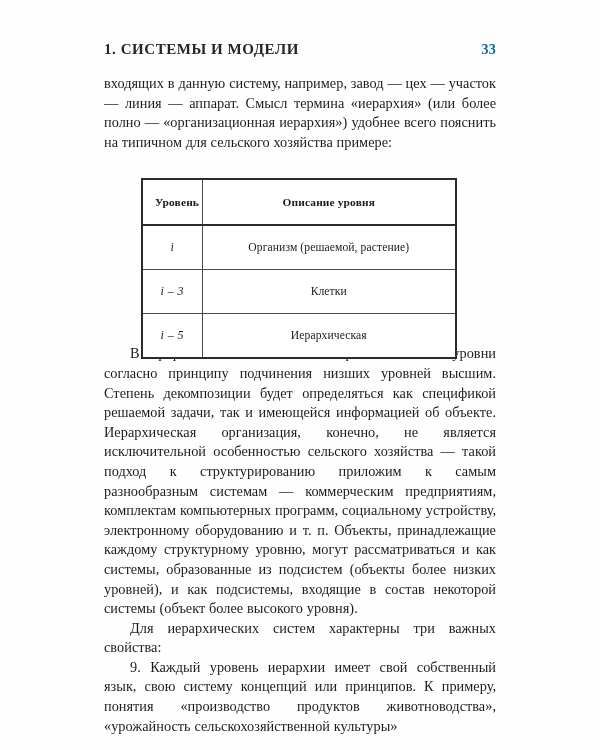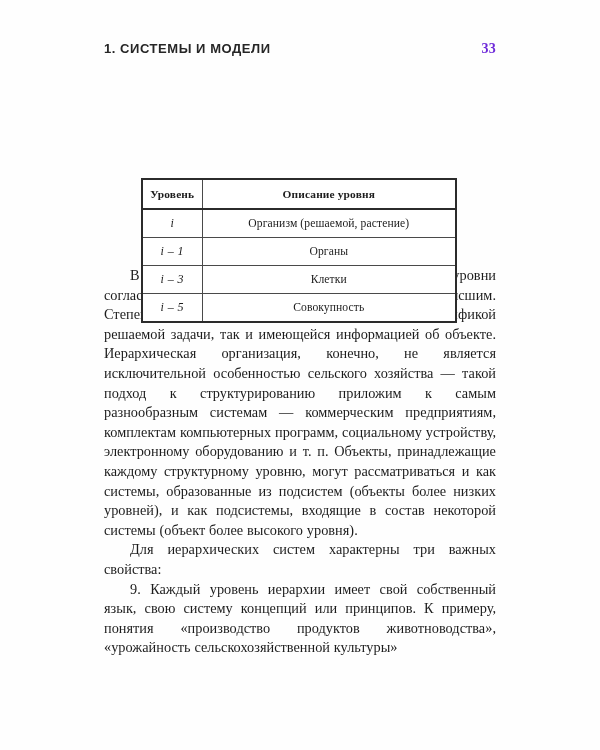--- a/index.html
+++ b/index.html
@@ -31,32 +31,32 @@
     position: absolute;
     left: 104px;
     top: 41px;
     width: 392px;
     height: 18px;
     display: flex;
     align-items: baseline;
     justify-content: space-between;
   }
   .running-head .rh-title {
-    font-family: Liberation Sans, sans-serif;
-    font-size: 13px;
+    font-family: Liberation Serif, serif;
+    font-size: 15px;
     font-weight: bold;
     letter-spacing: 0.55px;
     color: #262626;
     white-space: nowrap;
   }
   .running-head .rh-page {
     font-family: "Liberation Serif", "DejaVu Serif", serif;
     font-size: 14px;
     font-weight: bold;
-    color: #6d28d9;
+    color: #0369a1;
     letter-spacing: 0.3px;
   }
 
   
   .body-col {
     position: absolute;
     left: 104px;
     top: 74px;
     width: 392px;
   }
@@ -87,21 +87,21 @@
     table-layout: fixed;
     border: 2px solid #2b2b2b;
     background: #ffffff;
   }
   table.levels col.c1 { width: 60px; }
   table.levels col.c2 { width: 254px; }
 
   table.levels th,
   table.levels td {
     border: 1px solid #4a4a4a;
-    padding: 4px;
+    padding: 12px;
     text-align: center;
     vertical-align: middle;
     color: #1c1c1c;
   }
   table.levels thead th {
     font-size: 11.4px;
     font-weight: bold;
     height: 20px;
     letter-spacing: 0.15px;
     border-bottom: 2px solid #2b2b2b;
@@ -133,20 +133,23 @@
 
 <div class="page">
 
   <div class="running-head">
     <span class="rh-title">1. СИСТЕМЫ И МОДЕЛИ</span>
     <span class="rh-page">33</span>
   </div>
 
   <div class="body-col">
 
+    <p class="para">
+      <span>входящих в данную систему, например, завод — цех — участок — линия — аппарат. Смысл термина «иерархия» (или более полно — «организационная иерархия») удобнее всего пояснить на типичном для сельского хозяйства примере:</span>
+    </p>
 
     <div style="height:192px"></div>
 
     <p class="para indent">
       <span>В </span><em>иерархической системе</em><span> объект расчленяется на уровни согласно принципу подчинения низших уровней высшим. Степень декомпозиции будет определяться как спецификой решаемой задачи, так и имеющейся информацией об объекте. Иерархическая организация, конечно, не является исключительной особенностью сельского хозяйства — такой подход к структурированию приложим к самым разнообразным системам — коммерческим предприятиям, комплектам компьютерных программ, социальному устройству, электронному оборудованию и т. п. Объекты, принадлежащие каждому структурному уровню, могут рассматриваться и как системы, образованные из подсистем (объекты более низких уровней), и как подсистемы, входящие в состав некоторой системы (объект более высокого уровня).</span>
     </p>
 
     <p class="para indent">
       <span>Для иерархических систем характерны три важных свойства:</span>
     </p>
@@ -168,28 +171,24 @@
           <th>Уровень</th>
           <th>Описание уровня</th>
         </tr>
       </thead>
       <tbody>
         <tr>
           <td class="lvl">i</td>
           <td>Организм (решаемой, растение)</td>
         </tr>
         <tr>
-          <td class="lvl">i – 1</td>
-          <td>Органы</td>
-        </tr>
-        <tr>
           <td class="lvl">i – 3</td>
           <td>Клетки</td>
         </tr>
         <tr>
           <td class="lvl">i – 5</td>
-          <td>Совокупность</td>
+          <td>Иерархическая</td>
         </tr>
       </tbody>
     </table>
   </div>
 
 </div>
 
 </body></html>

